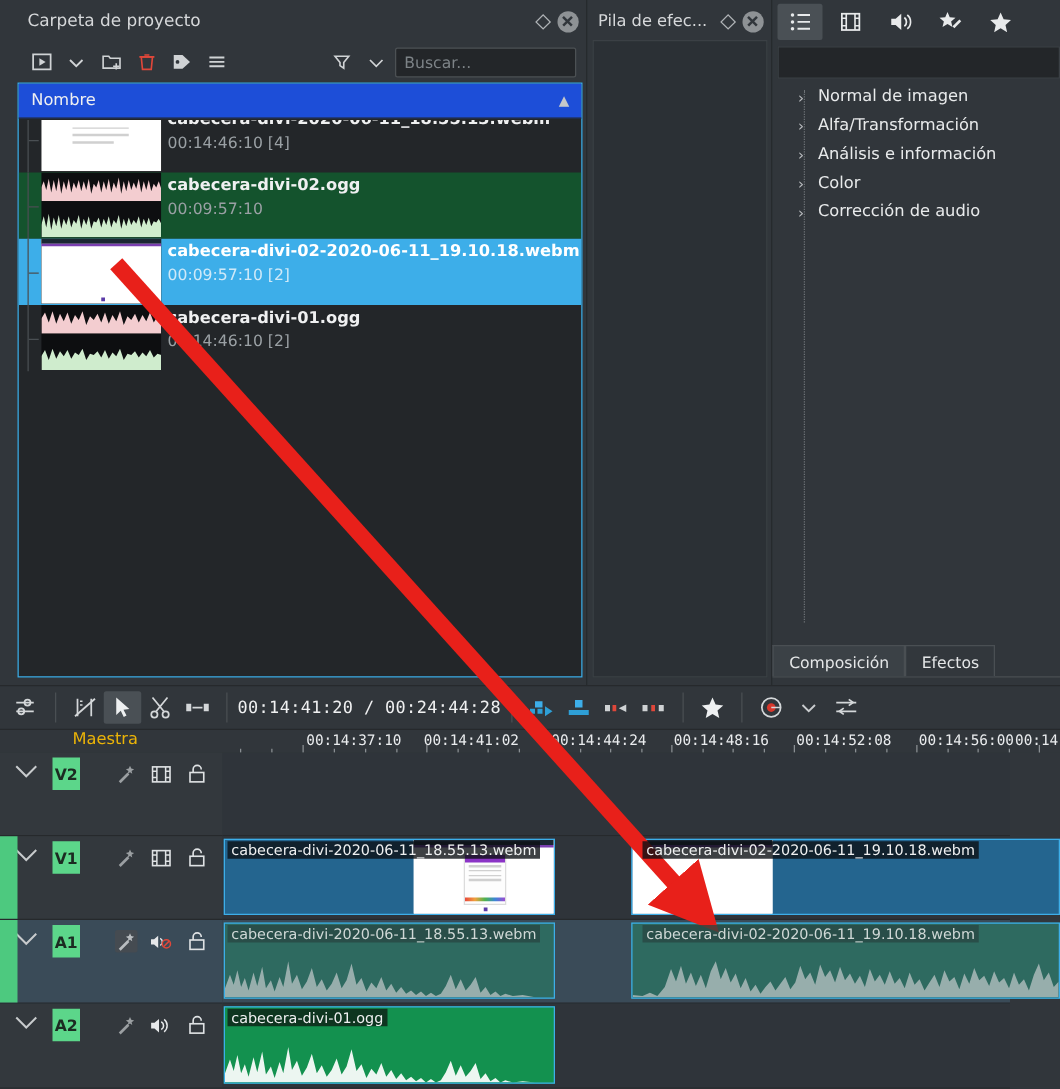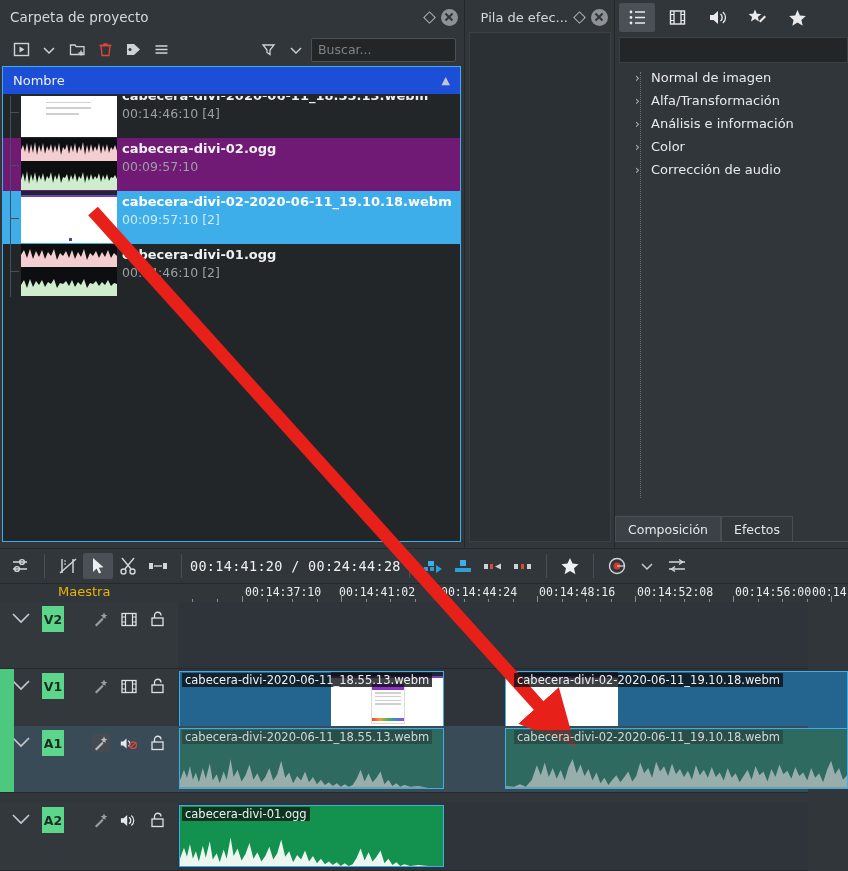--- a/index.html
+++ b/index.html
@@ -11,21 +11,21 @@
     color: #eff0f1;
     overflow: hidden;
   }
   #app { position: relative; width: 848px; height: 871px; background: #31363b; }
 
   
   .top-area { position: absolute; left:0; top:0; width: 848px; height: 548px; display: flex; }
 
   
   .bin-panel { width: 465px; height: 548px; background: #31363b; position: relative;
-               border-right: 1px solid #23272a; }
+               border-right: 1px solid #23272a; margin-left: 12px; }
   .panel-title-bar { height: 34px; display: flex; align-items: center; padding: 0 6px 0 10px; }
   .panel-title { font-size: 13.5px; color: #d6d8da; flex: 1; }
   .title-btn { width: 18px; height: 18px; display:flex; align-items:center; justify-content:center;
                color:#b9bcbf; font-size: 12px; margin-left: 2px; }
   .float-diamond { width: 9px; height: 9px; border: 1.6px solid #b0b4b7; transform: rotate(45deg); }
   .close-circle { width: 17px; height: 17px; border-radius: 50%; background:#8e9295; position:relative; }
   .close-circle::before, .close-circle::after {
     content:""; position:absolute; left:3.5px; top:7.6px; width:10px; height:1.8px; background:#31363b; }
   .close-circle::before { transform: rotate(45deg); }
   .close-circle::after { transform: rotate(-45deg); }
@@ -39,21 +39,21 @@
                 color: #7d8387; font-size: 12.5px; }
 
   .bin-list-wrap { position: absolute; left: 2px; top: 66px; right: 3px; bottom: 6px;
                    background: #232629; border: 1px solid #3daee9; }
   .bin-header { height: 28px; background: #1d4ed8; border-bottom: 1px solid #23272a;
                 display: flex; align-items: center; padding: 0 10px; font-size: 13px; color:#eff0f1;}
   .sort-caret { margin-left: auto; color:#c5c8ca; font-size: 11px; }
 
   .bin-rows { position: absolute; left:0; right:0; top: 29px; bottom: 0; overflow: hidden; }
   .bin-row { display: flex; align-items: flex-start; height: 53px; padding-left: 18px; position: relative; }
-  .bin-row.alt { background: #701a75; }
+  .bin-row.alt { background: #14532d; }
   .bin-row.sel { background: #3daee9; }
   .bin-row .tree-line { position:absolute; left: 7px; top:0; width: 9px; height: 100%;
                         border-left: 1px solid #4a4f53; }
   .bin-row .tree-line::after { content:""; position:absolute; left:0; top:50%; width:8px;
                                height:1px; background:#4a4f53; }
   .thumb { width: 96px; height: 52px; flex: none; margin-right: 5px; overflow: hidden; position: relative;
            background: #111; }
   .meta { padding-top: 3px; overflow: hidden; }
   .clip-name { font-size: 13px; font-weight: bold; color: #eff0f1; white-space: nowrap; }
   .clip-dur { font-size: 12.5px; color: #9aa0a4; margin-top: 3px; white-space: nowrap; }
@@ -316,21 +316,21 @@
               <div class="clip-dur">00:14:46:10 [2]</div>
             </div>
           </div>
 
         </div>
       </div>
     </div>
 
     <div class="fx-panel">
       <div class="panel-title-bar" style="padding-left:8px;">
-        <div class="panel-title" style="font-size:13px;text-align:right;">Pila de efec...</div>
+        <div class="panel-title" style="font-size:13px;">Pila de efec...</div>
         <div class="title-btn">
             <div class="float-diamond"></div>
           </div>
         <div class="title-btn">
             <div class="close-circle"></div>
           </div>
       </div>
       <div class="fx-body"></div>
     </div>
 
@@ -640,21 +640,21 @@
                 <div class="bar"></div>
                 <div class="purple" style="background:#7a3fb0;"></div>
                 <div class="dot"></div>
               </div>
             </div>
             <div class="clip-label" style="left:8px;">cabecera-divi-02-2020-06-11_19.10.18.webm</div>
           </div>
         </div>
       </div>
 
-      <div class="track" style="top:124px; height:67px;">
+      <div class="track" style="top:134px; height:67px;">
         <div class="track-head sel">
           <div class="th-top">
             <div class="expand-v">
               <svg width="22" height="14" viewBox="0 0 22 14">
                   <polyline points="3,3 11,11 19,3" fill="none" stroke="#c8cbcd" stroke-width="1.6"></polyline>
                 </svg>
             </div>
             <div class="tag">A1</div>
             <div class="th-icons">
               <div class="th-ic" style="background:#454b51;border-radius:2px;">

